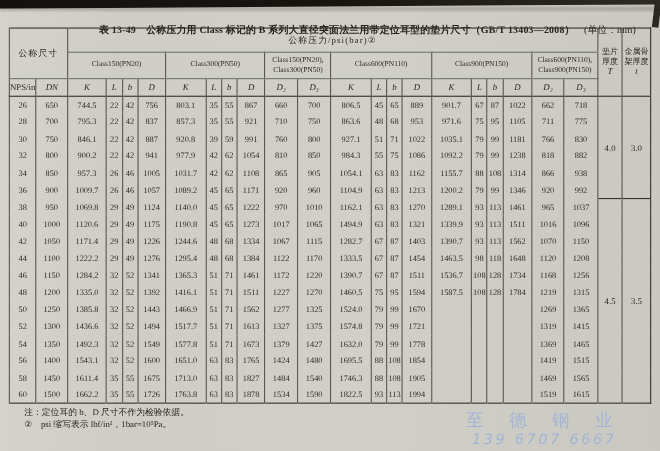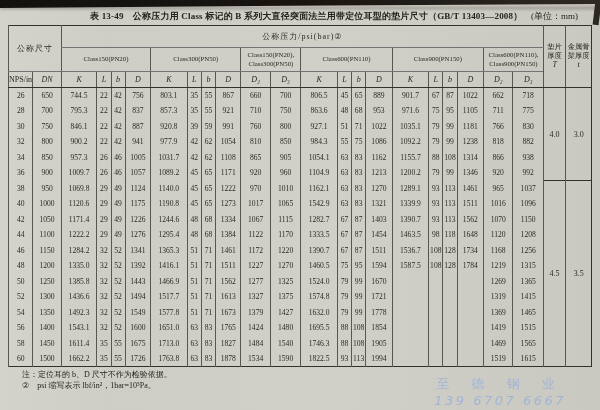--- a/index.html
+++ b/index.html
@@ -8,21 +8,21 @@
     background:linear-gradient(90deg,#d4d3cb 0%,#cfcec6 18%,#d1d0c8 55%,#cac9c1 100%);
     font-family:"Liberation Serif","DejaVu Serif",serif;color:#26231e;
   }
   
   .scan-band{position:absolute;top:0;left:0;width:600px;height:9px;
     background:linear-gradient(to right,#14120f 0%,#181511 50%,#2e2a24 100%);
     clip-path:polygon(0 0,100% 0,100% 45%,55% 62%,0 88%);}
   .scan-band-shadow{position:absolute;top:6px;left:0;width:600px;height:4px;background:rgba(96,90,78,.30);filter:blur(1px);}
   .scan-mark-right{position:absolute;right:0;top:1px;width:6px;height:24px;background:#2c2824;transform:rotate(7deg);}
   
-  .title-line{position:absolute;top:10px;left:0;width:600px;height:14px;}
+  .title-line{position:absolute;top:21px;left:0;width:600px;height:14px;}
   .doc-title{position:absolute;left:90px;top:0;font-size:9px;font-weight:bold;white-space:nowrap;letter-spacing:.2px;}
   .unit-note{position:absolute;right:22px;top:0;font-size:9px;font-weight:normal;white-space:nowrap;}
   
   table{border-collapse:collapse;table-layout:fixed;position:absolute;left:8px;top:25px;width:584px;
     border:1.6px solid #34302a;}
   th,td{border-left:1px solid #5a564d;padding:0;text-align:center;vertical-align:middle;
     font-weight:normal;overflow:hidden;white-space:nowrap;color:#2b2822;}
   thead th{border-bottom:1px solid #737373;}
   tr.hrow-top{height:22px;}
   tr.hrow-groups{height:24px;}
@@ -37,21 +37,21 @@
   tbody tr{height:15.5px;}
   tbody td{font-size:7.6px;}
   td.thk{font-size:8px;}
   td.gdiv{border-top:1.2px solid #34302a;}
   
   .notes{position:absolute;left:22px;top:369px;font-size:8px;line-height:11px;}
   .notes div{white-space:nowrap;}
   
   .watermark{position:absolute;right:34px;bottom:2px;text-align:center;opacity:.9;
     font-family:"DejaVu Sans","Liberation Sans",sans-serif;}
-  .watermark .wm1{font-size:13px;letter-spacing:9px;}
+  .watermark .wm1{font-size:16px;letter-spacing:9px;}
   .watermark .wm2{font-size:13px;letter-spacing:2.5px;font-style:italic;}
 </style>
 </head>
 <body>
 
 <div class="scan-band-shadow"></div>
 <div class="scan-band"></div>
 <div class="scan-mark-right"></div>
 
 <div class="title-line">
@@ -313,21 +313,21 @@
         <td>1120.6</td>
         <td>29</td>
         <td>49</td>
         <td>1175</td>
         <td>1190.8</td>
         <td>45</td>
         <td>65</td>
         <td>1273</td>
         <td>1017</td>
         <td>1065</td>
-        <td>1542.9</td>
+        <td>1494.9</td>
         <td>63</td>
         <td>83</td>
         <td>1321</td>
         <td>1339.9</td>
         <td>93</td>
         <td>113</td>
         <td>1511</td>
         <td>1016</td>
         <td>1096</td>
       </tr>

